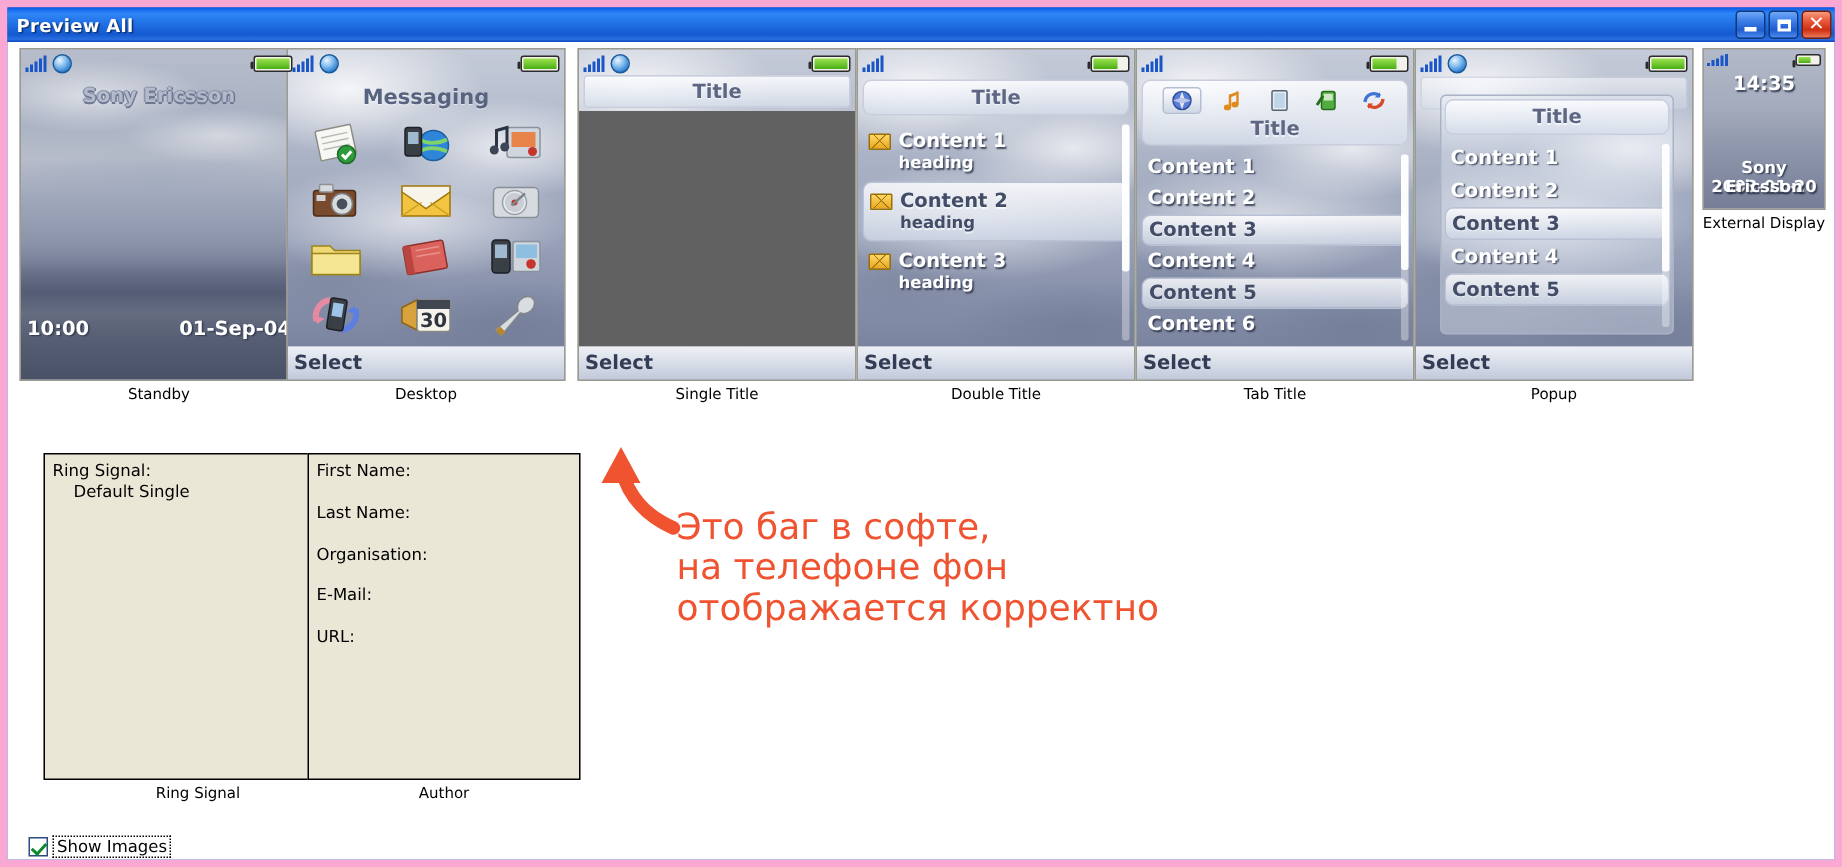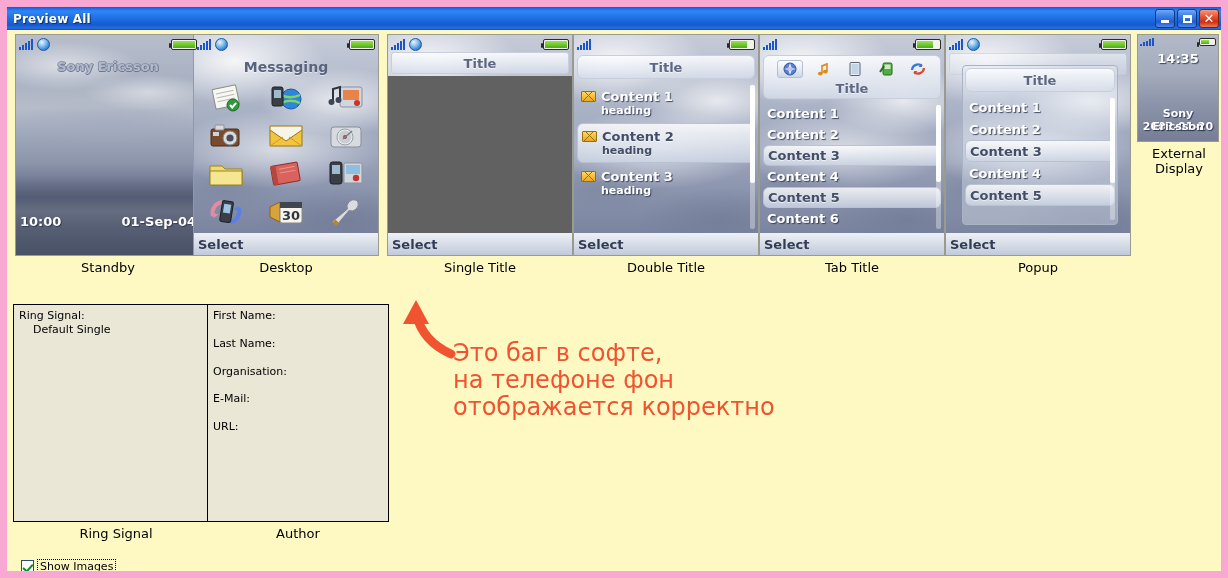--- a/index.html
+++ b/index.html
@@ -5,21 +5,21 @@
   html,body{margin:0;padding:0;}
   body{
     width:1228px;height:578px;overflow:hidden;
     font-family:"DejaVu Sans","Liberation Sans",sans-serif;
     background:#0a36c8;
   }
   .window{
     position:absolute;left:0;top:0;width:1228px;height:578px;
     background:#0a36c8;
     box-sizing:border-box;
-    border:7px solid #f9a8d4;
+    border:5px solid #f9a8d4;
     display:flex;flex-direction:column;
   }
   
   .titlebar{
     height:23px;flex:0 0 23px;position:relative;
     background:linear-gradient(to bottom,#0a5ae0 0%,#1b6ff0 8%,#2f86f6 18%,#1f6ee4 50%,#1459cf 78%,#2a6fe0 92%,#0c47c0 100%);
     display:flex;align-items:center;
   }
   .title-text{
     color:#fff;font-size:12px;font-weight:bold;margin-left:6px;
@@ -36,30 +36,30 @@
   .wbtn.close{
     background:linear-gradient(to bottom,#f79a7c 0%,#e9593a 35%,#cc2f12 70%,#ef7a55 100%);
     border-color:#7f1e08;
   }
   .wbtn .g{position:absolute;left:0;top:0;right:0;bottom:0;display:flex;align-items:center;justify-content:center;}
   .wbtn .bar{width:8px;height:3px;background:#fff;margin-top:6px;}
   .wbtn .sq{width:9px;height:8px;border:2px solid #fff;border-top-width:3px;box-sizing:border-box;}
   .wbtn .x{color:#fff;font-size:13px;font-weight:bold;line-height:1;font-family:"DejaVu Sans",sans-serif;}
   
   .client{
-    flex:1;background:#fef9c3;position:relative;overflow:hidden;
+    flex:1;background:#ffffff;position:relative;overflow:hidden;
   }
   .pcell{position:absolute;}
   .screen{
     position:relative;overflow:hidden;box-sizing:border-box;
     border:1px solid #9a9a8e;
     background:#b9bfcc;
   }
   .caption{
-    text-align:center;font-size:13px;color:#000;margin-top:4px;
+    text-align:center;font-size:10px;color:#000;margin-top:4px;
     font-family:"DejaVu Sans","Liberation Sans",sans-serif;
   }
   
   .wp-cloud{
     position:absolute;left:0;top:0;right:0;bottom:0;
     background:
       radial-gradient(ellipse 70% 28% at 22% 12%, rgba(255,255,255,.85), rgba(255,255,255,0) 70%),
       radial-gradient(ellipse 60% 22% at 78% 30%, rgba(255,255,255,.7), rgba(255,255,255,0) 70%),
       radial-gradient(ellipse 80% 25% at 45% 52%, rgba(255,255,255,.6), rgba(255,255,255,0) 72%),
       radial-gradient(ellipse 55% 18% at 15% 70%, rgba(120,130,155,.55), rgba(120,130,155,0) 70%),
@@ -648,21 +648,21 @@
               <i style="width:60%"></i>
             </span>
         </div>
         <div class="ext-time">14:35</div>
         <div class="ext-date" style="bottom:8px;">2003-01-20</div>
         <div class="ext-brand" style="bottom:8px;">Sony Ericsson</div>
       </div>
       <div class="caption">External Display</div>
     </div>
 
-    <div class="boxpanel" style="left:6px;top:274px;width:206px;">
+    <div class="boxpanel" style="left:24px;top:274px;width:206px;">
       <div class="box" style="height:218px;">
         <div>Ring Signal:</div>
         <div class="indent">Default Single</div>
       </div>
       <div class="caption">Ring Signal</div>
     </div>
 
     <div class="boxpanel" style="left:200px;top:274px;width:182px;">
       <div class="box" style="height:218px;">
         <div class="fld">First Name:</div>

